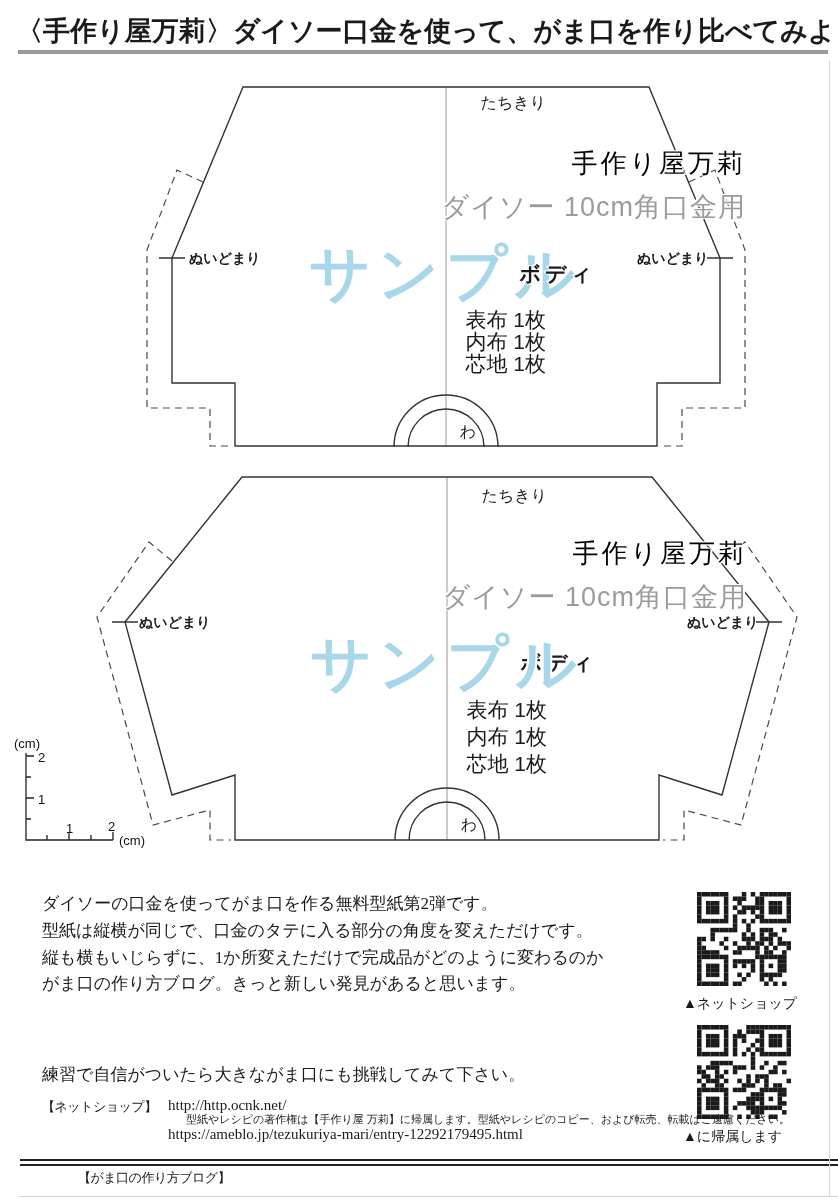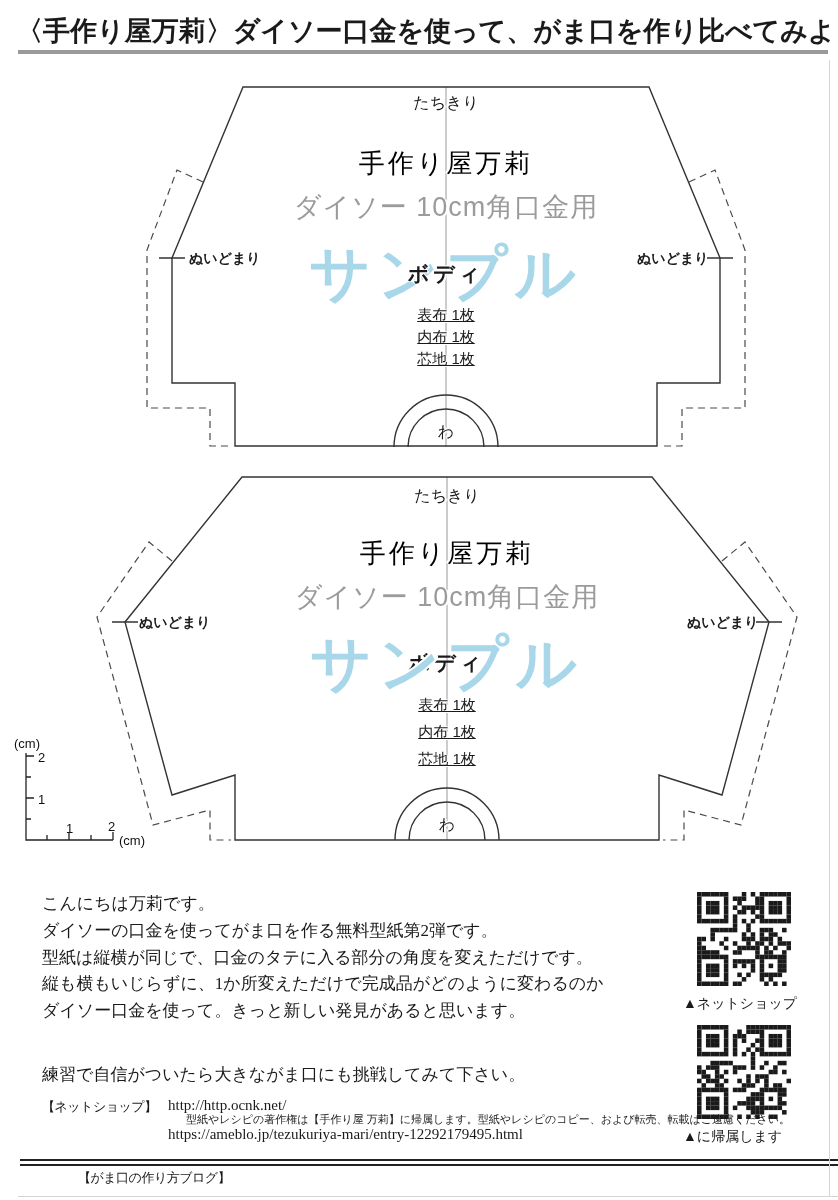--- a/index.html
+++ b/index.html
@@ -8,31 +8,31 @@
   .abs{position:absolute;}
   .ctr{text-align:center;}
   .halo{text-shadow:1px 0 0 #fff,-1px 0 0 #fff,0 1px 0 #fff,0 -1px 0 #fff,2px 1px 0 #fff,-2px -1px 0 #fff;}
   .page-title{left:16px;top:13px;width:812px;font-size:27px;font-weight:bold;letter-spacing:0px;white-space:nowrap;}
   .title-rule{left:18px;top:50px;width:810px;height:4px;background:#9a9a9a;}
   svg.linework{position:absolute;left:0;top:0;z-index:1;}
   .solid{fill:none;stroke:#333;stroke-width:1.4;}
   .dashed{fill:none;stroke:#4a4a4a;stroke-width:1.2;stroke-dasharray:7 5;}
   .centerline{fill:none;stroke:#999;stroke-width:1;}
   .rulerline{fill:none;stroke:#222;stroke-width:1.3;}
-  .p-label{z-index:4;}
+  .p-label{z-index:4;text-align:right;}
   .cut-label{width:200px;font-size:16px;}
   .brand{width:600px;font-size:26px;letter-spacing:3px;color:#000000;}
   .frame{width:600px;font-size:27px;letter-spacing:1px;color:#9b9b9b;}
   .wm{width:700px;font-size:60px;font-weight:bold;letter-spacing:7px;color:#a8d7ea;}
   .wm1{z-index:3;}
   .wm2{z-index:6;}
   .piece{width:300px;font-size:21px;font-weight:600;letter-spacing:4px;}
   .piece1{z-index:4;}
   .piece2{z-index:5;}
-  .mat{width:200px;font-size:15px;text-decoration:underline;}
+  .mat{width:200px;font-size:21px;}
   .wa{width:60px;font-size:16px;}
   .seamstop{font-size:14px;font-weight:600;white-space:nowrap;}
   .ruler-num{font-size:13px;color:#111;}
   .intro{left:42px;top:891px;width:620px;font-size:17px;line-height:26.8px;
          font-family:"Liberation Serif",serif;white-space:nowrap;}
   .practice{left:42px;top:1063px;font-size:17px;font-family:"Liberation Serif",serif;white-space:nowrap;}
   .link-label{font-size:13px;font-family:Liberation Serif, serif;letter-spacing:-0.5px;white-space:nowrap;}
   .link-url{font-size:15px;font-family:"Liberation Serif",serif;white-space:nowrap;}
   .qr-box{width:94px;height:94px;z-index:2;}
   .qr-caption{font-size:14px;white-space:nowrap;}
@@ -101,25 +101,24 @@
   <div class="abs p-label seamstop" style="left:687px;top:614px;">ぬいどまり</div>
 
   <div class="abs ruler-num" style="left:14px;top:736px;">(cm)</div>
   <div class="abs ruler-num" style="left:38px;top:750px;">2</div>
   <div class="abs ruler-num" style="left:38px;top:792px;">1</div>
   <div class="abs ruler-num" style="left:66px;top:821px;">1</div>
   <div class="abs ruler-num" style="left:108px;top:819px;">2</div>
   <div class="abs ruler-num" style="left:119px;top:833px;">(cm)</div>
 
   <div class="abs intro">
-    <div>こんにちは万莉です。</div>
     <div>ダイソーの口金を使ってがま口を作る無料型紙第2弾です。</div>
     <div>型紙は縦横が同じで、口金のタテに入る部分の角度を変えただけです。</div>
     <div>縦も横もいじらずに、1か所変えただけで完成品がどのように変わるのか</div>
-    <div>ダイソー口金を使って。きっと新しい発見があると思います。</div>
+    <div>がま口の作り方ブログ。きっと新しい発見があると思います。</div>
   </div>
   <div class="abs practice">練習で自信がついたら大きながま口にも挑戦してみて下さい。</div>
 
   <div class="abs link-label" style="left:42px;top:1098px;">【ネットショップ】</div>
   <div class="abs link-url" style="left:168px;top:1097px;">http://http.ocnk.net/</div>
   <div class="abs link-label" style="left:42px;top:1169px;margin-left:36px;">【がま口の作り方ブログ】</div>
   <div class="abs link-url" style="left:168px;top:1126px;">https://ameblo.jp/tezukuriya-mari/entry-12292179495.html</div>
 
   <div class="abs qr-box" style="left:697px;top:892px;"><svg width="94" height="94" viewBox="0 0 94 94" fill="#1a1a1a" xmlns="http://www.w3.org/2000/svg">
         <rect x="0.00" y="0.00" width="4.53" height="4.53"></rect>

